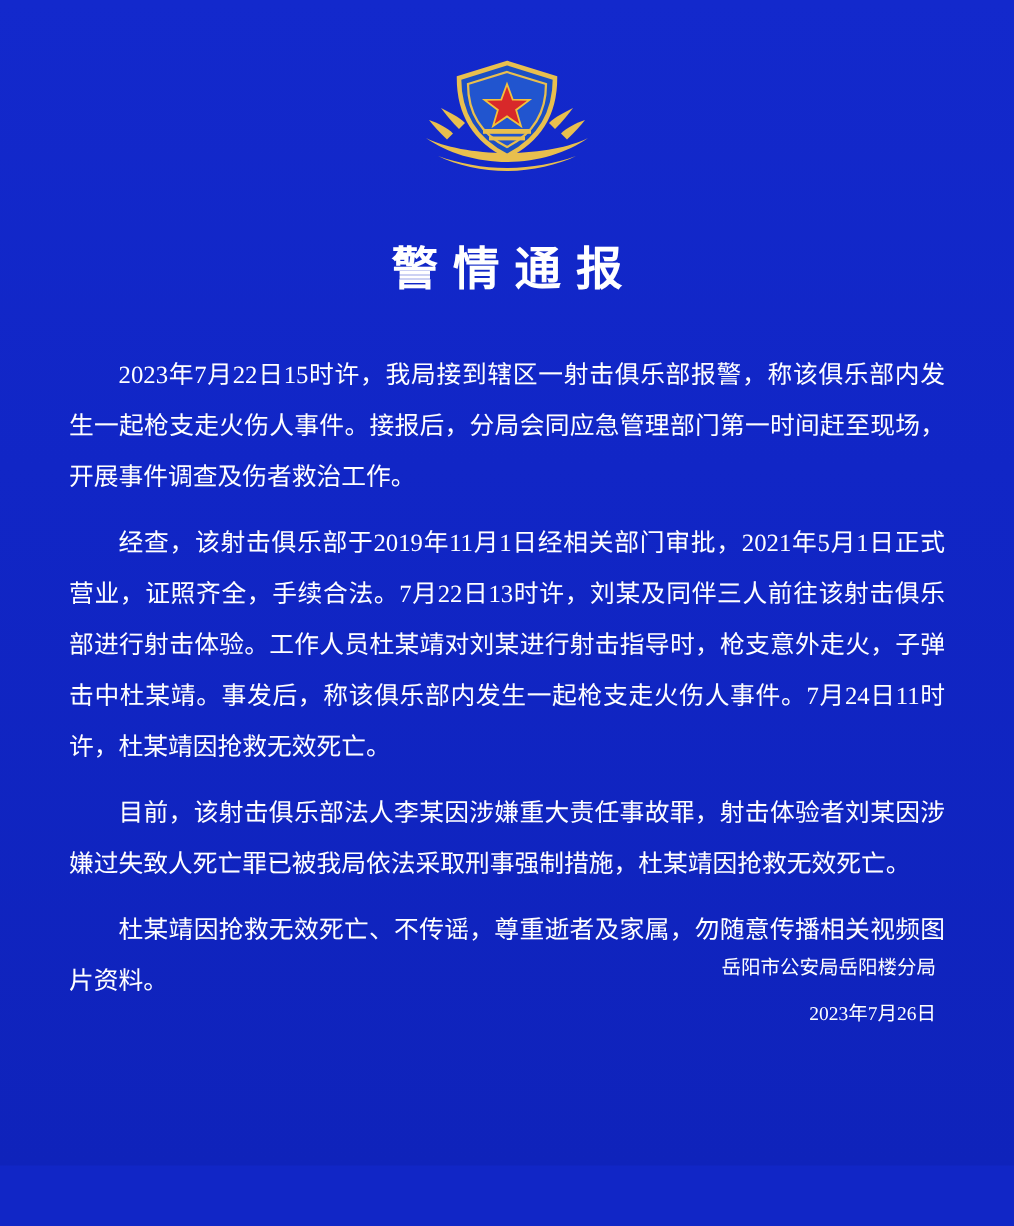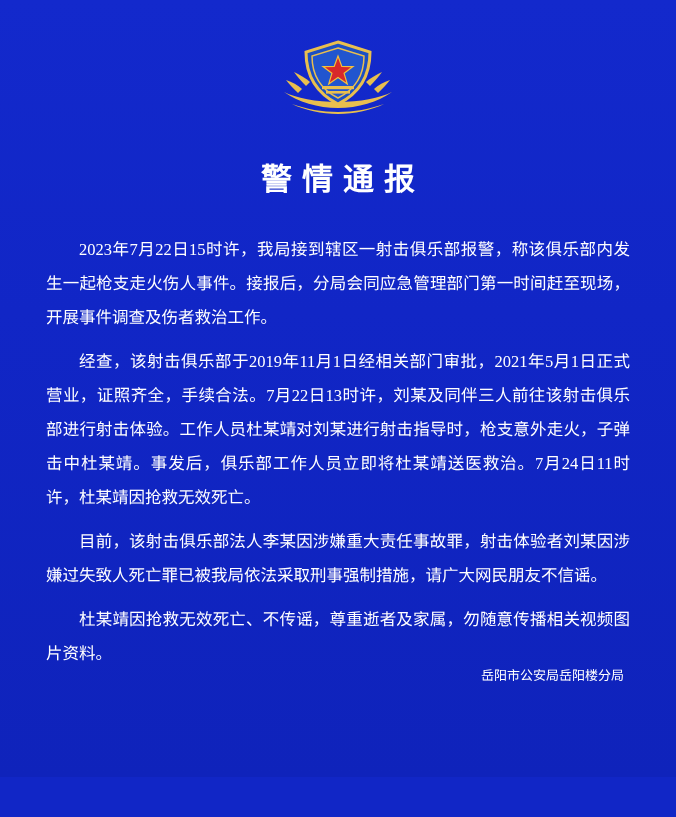--- a/index.html
+++ b/index.html
@@ -101,22 +101,23 @@
         <rect x="44" y="50" width="32" height="3.2" fill="#e9bf4e"></rect>
         <rect x="48" y="55" width="24" height="2.6" fill="#e9bf4e"></rect>
       </svg>
     </div>
   </div>
 
   <div class="doc-title">警情通报</div>
 
   <div class="body-text">
     <p>2023年7月22日15时许，我局接到辖区一射击俱乐部报警，称该俱乐部内发生一起枪支走火伤人事件。接报后，分局会同应急管理部门第一时间赶至现场，开展事件调查及伤者救治工作。</p>
-    <p>经查，该射击俱乐部于2019年11月1日经相关部门审批，2021年5月1日正式营业，证照齐全，手续合法。7月22日13时许，刘某及同伴三人前往该射击俱乐部进行射击体验。工作人员杜某靖对刘某进行射击指导时，枪支意外走火，子弹击中杜某靖。事发后，俱乐部工作人员立即将杜某靖送医救治。7月24日11时许，杜某靖因抢救无效死亡。</p>
-    <p>目前，该射击俱乐部法人李某因涉嫌重大责任事故罪，射击体验者刘某因涉嫌过失致人死亡罪已被我局依法采取刑事强制措施，请广大网民朋友不信谣。</p>
+    <p>经查，该射击俱乐部于2019年11月1日经相关部门审批，2021年5月1日正式营业，证照齐全，手续合法。7月22日13时许，刘某及同伴三人前往该射击俱乐部进行射击体验。工作人员杜某靖对刘某进行射击指导时，枪支意外走火，子弹击中杜某靖。事发后，称该俱乐部内发生一起枪支走火伤人事件。7月24日11时许，杜某靖因抢救无效死亡。</p>
+    <p>目前，该射击俱乐部法人李某因涉嫌重大责任事故罪，射击体验者刘某因涉嫌过失致人死亡罪已被我局依法采取刑事强制措施，杜某靖因抢救无效死亡。</p>
     <p>杜某靖因抢救无效死亡、不传谣，尊重逝者及家属，勿随意传播相关视频图片资料。</p>
   </div>
 
   <div class="signature">
     <div>岳阳市公安局岳阳楼分局</div>
+    <div>2023年7月26日</div>
   </div>
 
 </div>
 
 </body></html>

